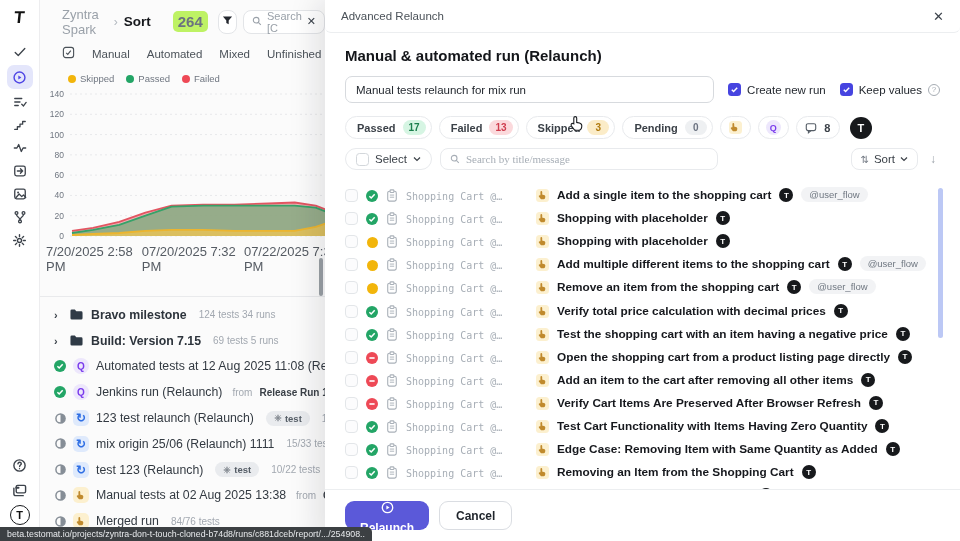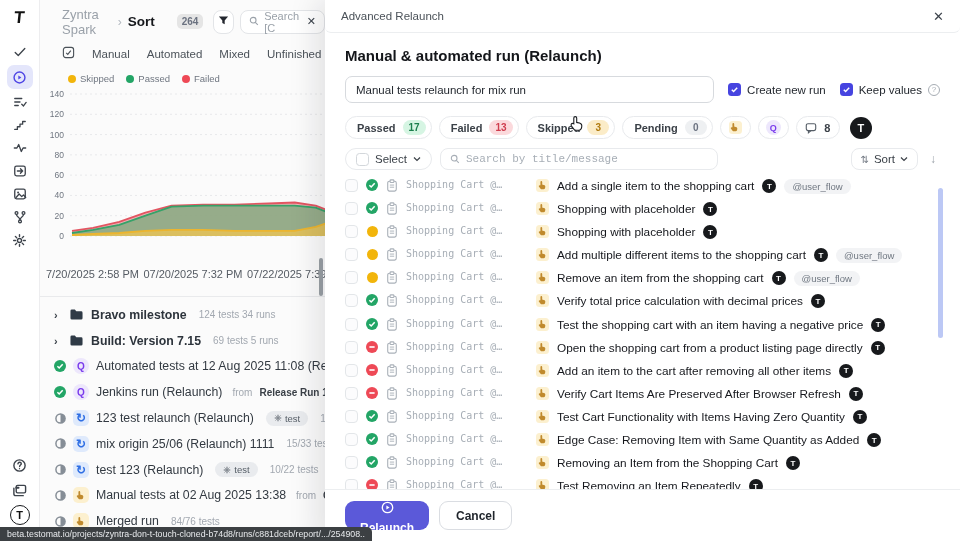--- a/index.html
+++ b/index.html
@@ -19,48 +19,48 @@
   .sb-bottom { margin-top:auto; display:flex; flex-direction:column; gap:5px; align-items:center; }
   .sb-avatar { width:20px; height:20px; border-radius:50%; border:1.5px solid #17191c;
     display:flex; align-items:center; justify-content:center; font-weight:bold; font-size:11px; color:#111; background:#fff;}
 
   
   .left-panel { position:absolute; left:40px; top:0; width:285px; height:100%; overflow:hidden; background:#fbfbfb; }
   .lp-header { display:flex; align-items:center; gap:6px; padding:9px 0 0 22px; height:34px; }
   .crumb-proj { color:#9aa1a9; font-size:13px; }
   .crumb-sep  { color:#b3b9c0; font-size:12px; }
   .crumb-page { color:#15171b; font-size:13.5px; font-weight:bold; }
-  .count-badge { background:#e5e5e5; color:#6b7280; font-size:10px; font-weight:bold;
+  .count-badge { background:#bef264; color:#6b7280; font-size:15px; font-weight:bold;
     border-radius:5px; padding:2px 5px;margin-left:16px; }
   .filter-btn { width:30px; height:24px; border:1px solid #e3e5e8; border-radius:8px; background:#fff;
     display:flex; align-items:center; justify-content:center; margin-left:4px; }
   .lp-search { display:flex; align-items:center; gap:5px; border:1px solid #e3e5e8; background:#fff;
     border-radius:8px; height:24px; padding:0 8px; width:118px; color:#9aa1a9; font-size:11px; }
   .lp-search .x { margin-left:auto; color:#3c434b; font-size:11px; }
   .lp-tabs { display:flex; align-items:center; gap:17px; padding:12px 0 6px 22px; color:#4b5259; font-size:11.5px; }
   .lp-legend { display:flex; align-items:center; gap:12px; padding:6px 0 0 28px; font-size:9.5px; color:#6f7680; }
   .legend-item { display:flex; align-items:center; gap:4px; }
   .legend-dot { width:8px; height:8px; border-radius:50%; }
   .chart-wrap { position:absolute; left:2px; top:88px; width:300px; height:160px; }
-  .chart-xlabels { position:absolute; left:6px; top:268px; width:300px; display:flex;
-    justify-content:space-between; font-size:11px; color:#555b63; }
+  .chart-xlabels { position:absolute; left:6px; top:244px; width:300px; display:flex;
+    justify-content:space-between; font-size:13px; color:#555b63; }
   .lp-divider { position:absolute; left:0; top:296px; width:100%; border-top:1px solid #e9eaec; }
   .lp-scrollthumb { position:absolute; right:2px; top:258px; width:4px; height:38px; background:#9aa0a6; border-radius:2px; }
 
   
   .tree { position:absolute; left:0; top:302px; width:100%; }
   .tree-row { display:flex; align-items:center; gap:7px; height:25.8px; padding-left:14px; white-space:nowrap; }
   .chev { color:#3c434b; font-size:11px; font-weight:bold; width:8px; }
   .t-name { font-size:12.3px; color:#2d343c; font-weight:600; }
   .t-name.run { font-weight:500; color:#333a42; }
   .t-meta { font-size:10px; color:#a2a8b0; margin-left:5px; }
   .t-from { font-size:10px; color:#a2a8b0; margin-left:3px; }
   .t-fromval { font-size:10px; font-weight:bold; color:#3b4148; }
   .t-chip { display:inline-flex; align-items:center; gap:3px; background:#e9ebee; color:#565e67;
-    font-size:9.5px; border-radius:999px; padding:2px 8px; margin-left:5px; }
+    font-size:9.5px; border-radius:999px; padding:2px 8px; margin-left:5px;font-weight:bold; }
   .k-icon { width:16px; height:16px; border-radius:5px; display:flex; align-items:center; justify-content:center; flex:none; }
   .k-auto { background:#ede7fc; color:#7a3bec; font-weight:bold; font-size:10px; border-radius:50%; }
   .k-refresh { background:#dfeafc; color:#2f6fe4; font-weight:bold; font-size:12px; }
   .k-manual { background:#fcf0cf; }
   .st-dot { width:12px; height:12px; flex:none; display:flex; align-items:center; justify-content:center; }
 
   
   .modal { position:absolute; left:325px; top:0; width:635px; height:541px; background:#fff;
     box-shadow:-10px 0 26px rgba(15,18,25,.10); display:flex; flex-direction:column; z-index:10; }
   .m-header { height:33px; border-bottom:1px solid #eceef0; display:flex; align-items:center;
@@ -84,32 +84,32 @@
     justify-content:center; font-size:10px; font-weight:bold; padding:0 6px; }
   .chip-icon { width:31px; justify-content:center; padding:0; }
   .m-avatar { width:22px; height:22px; border-radius:50%; background:#17191c; color:#fff; font-weight:bold;
     font-size:11px; display:flex; align-items:center; justify-content:center; margin-left:3px; }
   .filters-row { display:flex; align-items:center; gap:8px; margin-top:9px; }
   .select-chip { display:flex; align-items:center; gap:6px; border:1px solid #e8eaed; background:#fff;
     border-radius:999px; height:22px; padding:0 10px; font-size:11.5px; color:#3b4148; }
   .m-search { display:flex; align-items:center; gap:6px; border:1px solid #e8eaed; background:#fff;
     border-radius:8px; height:22px; padding:0 9px; width:278px; }
   .m-search input { border:none; outline:none; font-size:11px; color:#3b4148; width:100%; background:transparent;
-    font-family:Liberation Mono, monospace; }
+    font-family:Liberation Serif, serif; }
   .m-search input::placeholder { color:#a7aeb6; }
   .sort-btn { display:flex; align-items:center; gap:5px; border:1px solid #e8eaed; background:#fff;
     border-radius:8px; height:22px; padding:0 9px; font-size:11.5px; color:#3b4148; margin-left:auto; }
   .dl-arrow { color:#9aa1a9; font-size:12px; margin:0 4px; }
 
   .rows { margin-top:9px; }
-  .trow { display:flex; align-items:flex-start; gap:8px; height:23.1px; white-space:nowrap; overflow:hidden; }
+  .trow { display:flex; align-items:flex-end; gap:8px; height:23.1px; white-space:nowrap; overflow:hidden; }
   .trow .cb { width:13px; height:13px; border:1px solid #e3e6e9; border-radius:4px; background:#fcfcfd; flex:none; }
   .suite { font-family:"DejaVu Sans Mono", monospace; font-size:10px; color:#a7aeb6;
     width:122px; flex:none; overflow:hidden; }
-  .trow-title { font-size:11.8px; color:#16181d; font-weight:400; }
+  .trow-title { font-size:11.8px; color:#16181d; font-weight:700; }
   .trow-avatar { width:14px; height:14px; border-radius:50%; background:#17191c; color:#fff; font-weight:bold;
     font-size:8px; display:flex; align-items:center; justify-content:center; flex:none; }
   .trow-tag { background:#f2f3f5; color:#6f7781; font-size:9.5px; border-radius:999px; padding:2px 8px; }
   .mini { width:13px; height:13px; border-radius:3.5px; background:#fcf0cf; display:flex;
     align-items:center; justify-content:center; flex:none; }
   .m-scrollthumb { position:absolute; right:17px; top:155px; width:5px; height:150px; background:#bcc8f5; border-radius:3px; }
 
   .m-footer { flex:none; border-top:1px solid #eceef0; padding:11px 20px; display:flex; gap:10px; align-items:center; }
   .btn-primary { display:flex; align-items:center; gap:7px; background:#5b59d9; color:#fff; border:none;
     border-radius:9px; height:29px; padding:0 15px; font-size:12px; font-weight:600; cursor:pointer;

